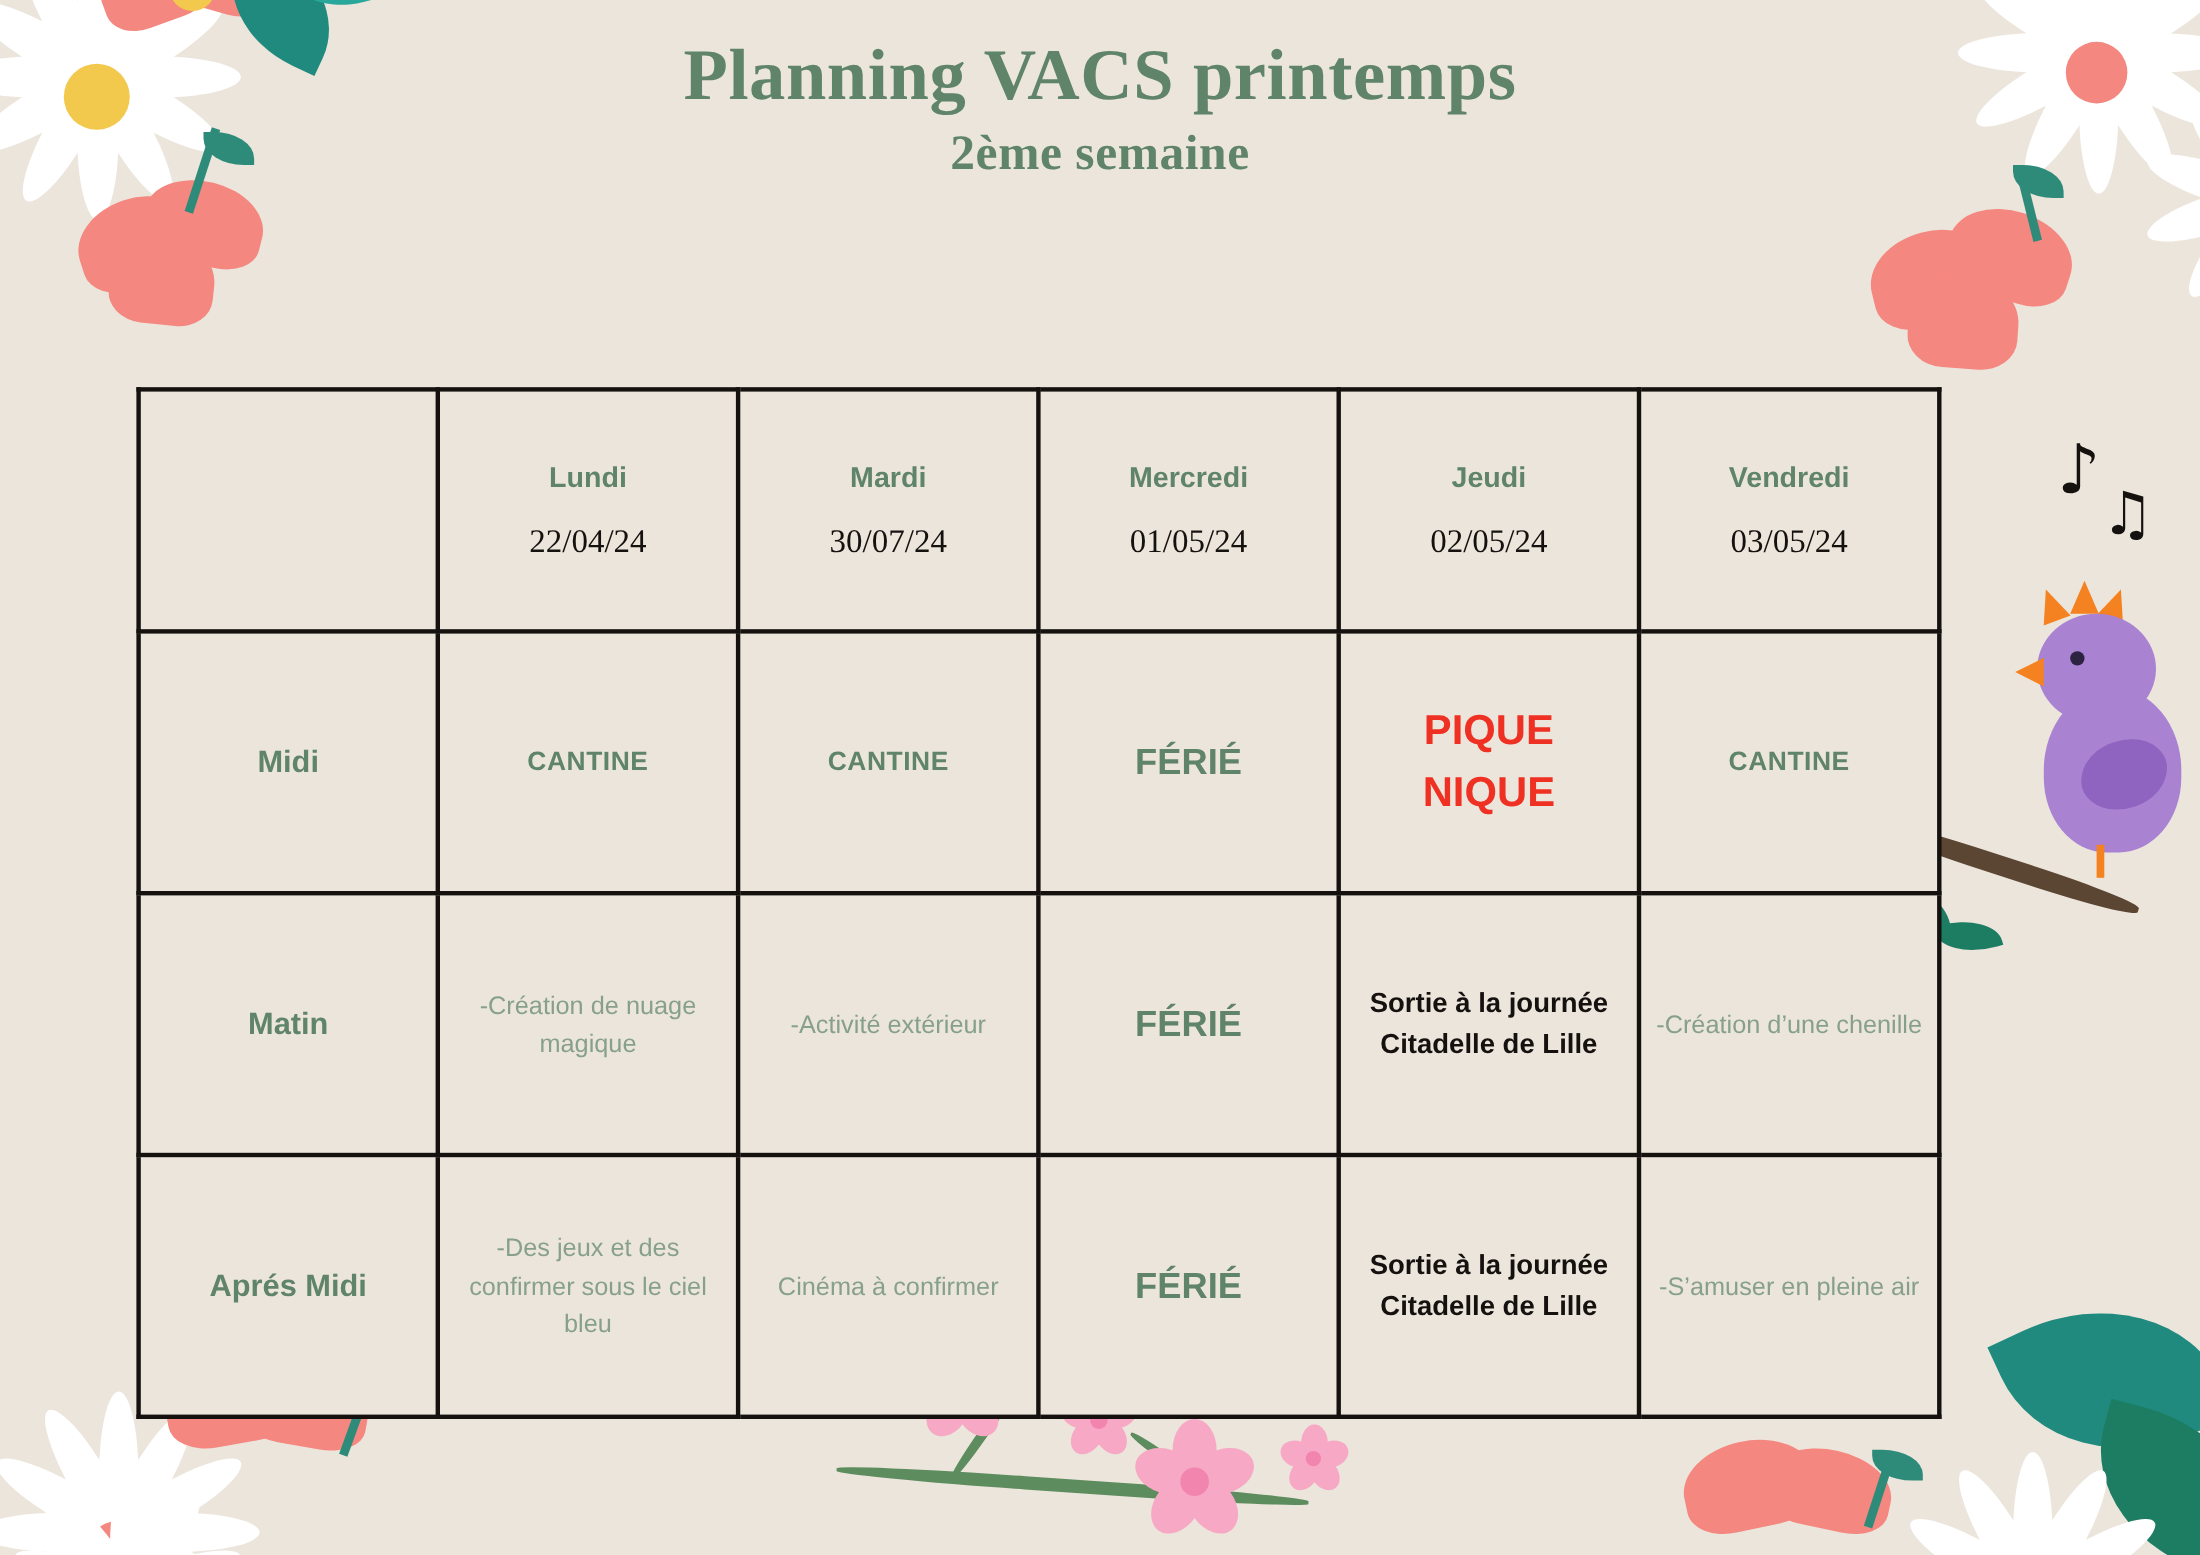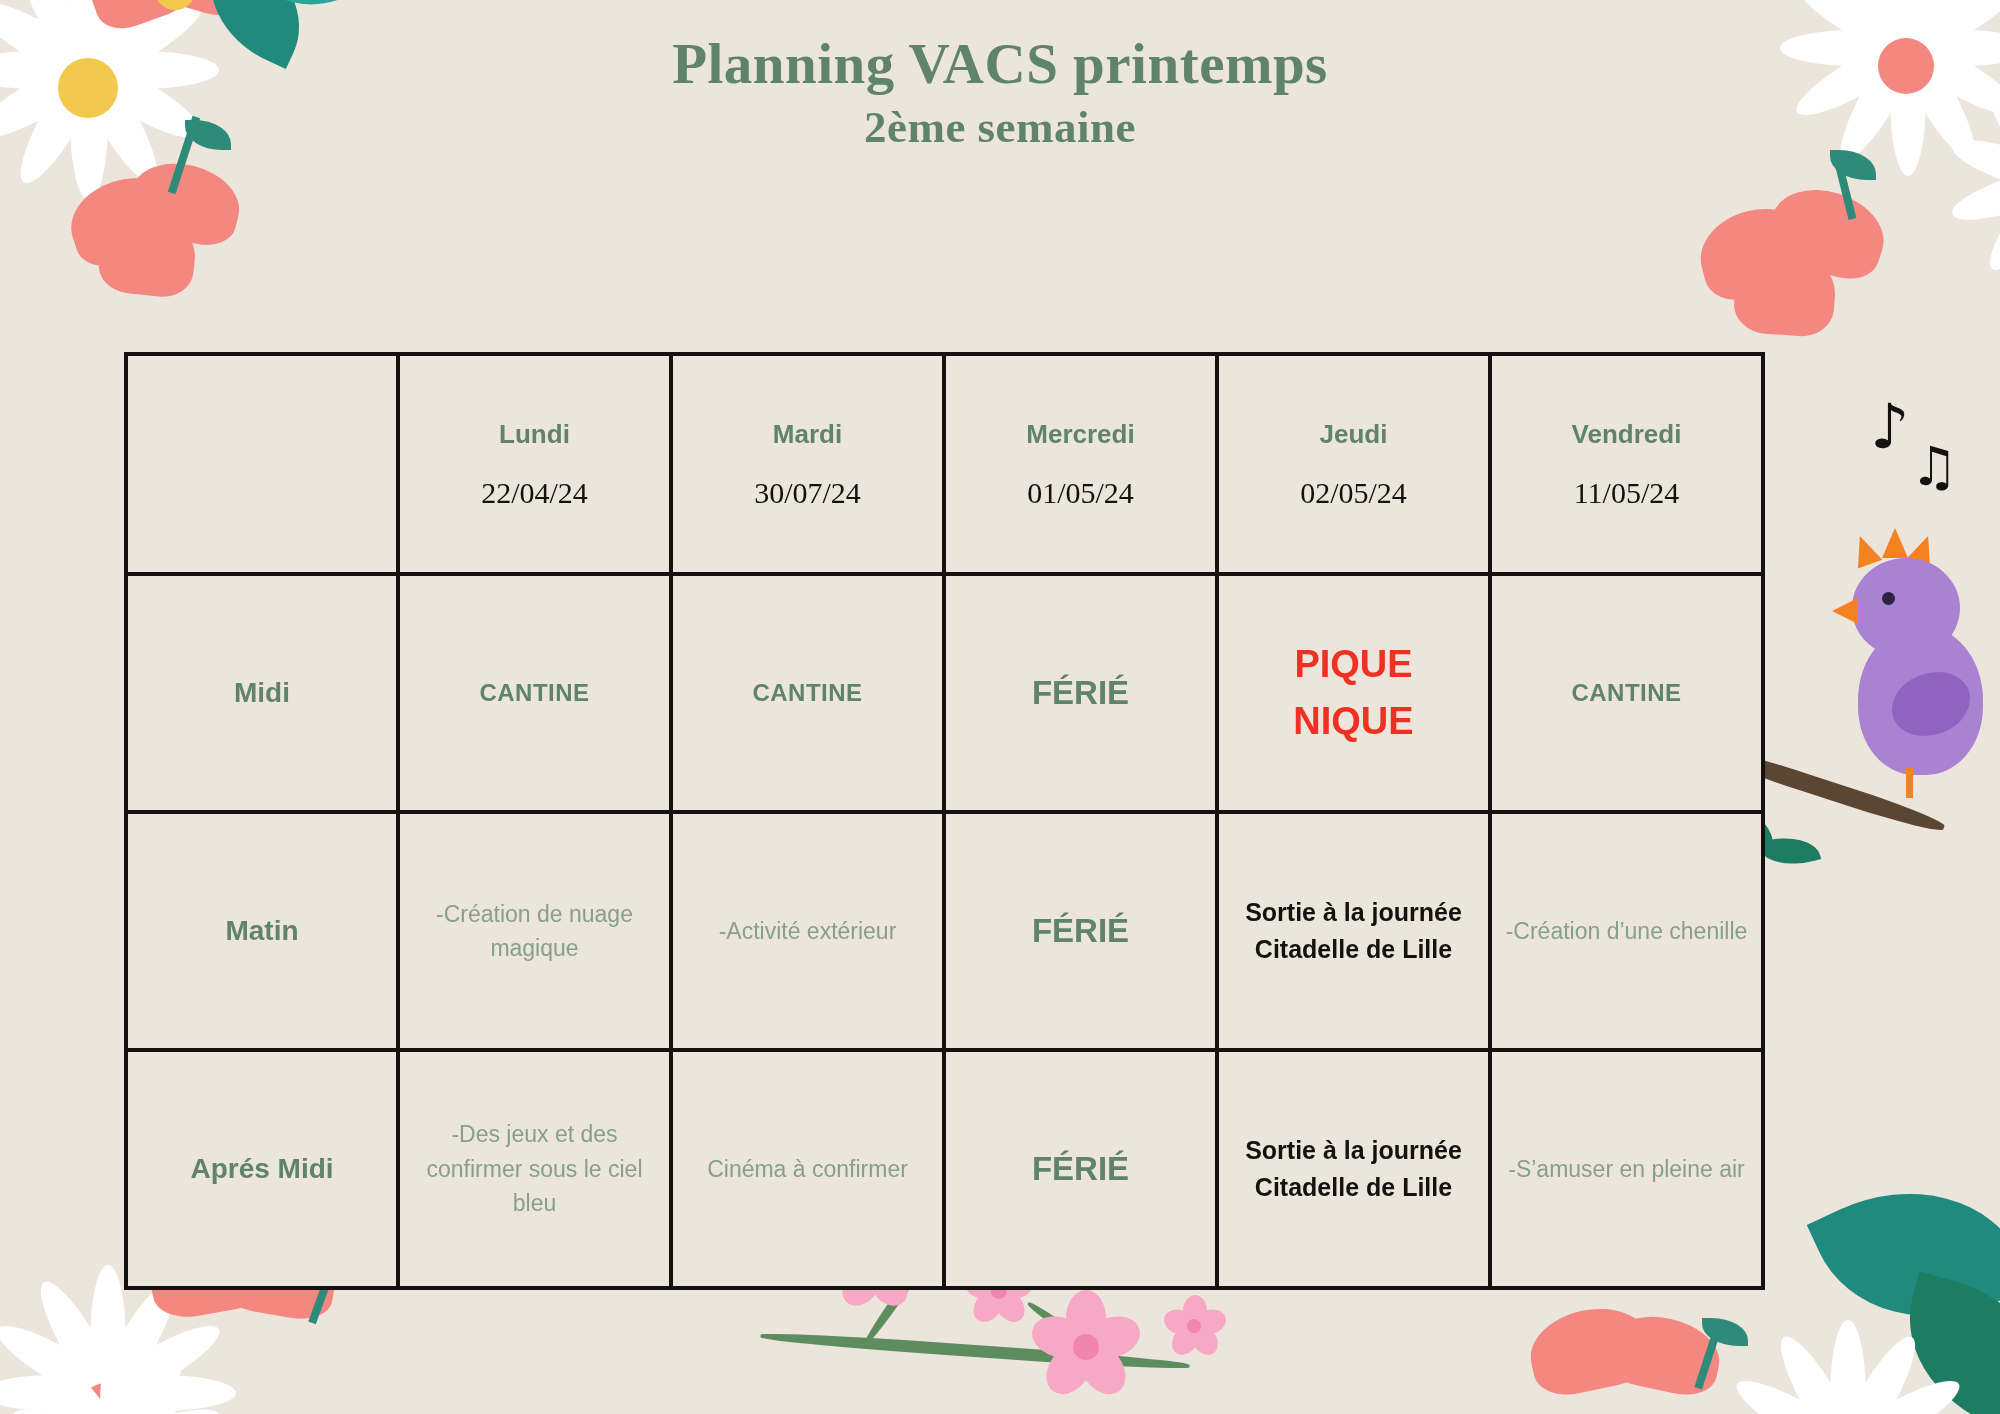--- a/index.html
+++ b/index.html
@@ -78,21 +78,21 @@
     position: absolute;
     top: 28px;
     left: 0;
     width: 2000px;
     text-align: center;
     color: #5f8469;
     font-weight: bold;
     line-height: 1.25;
     z-index: 5;
   }
-  .title-line1 { font-size: 57px; letter-spacing: .5px; }
+  .title-line1 { font-size: 66px; letter-spacing: .5px; }
   .title-line2 { font-size: 57px; letter-spacing: .5px; }
   .title-line3 { font-size: 45px; letter-spacing: .5px; }
 
   
   .planning {
     position: absolute;
     top: 352px;
     left: 124px;
     width: 1640px;
     border-collapse: collapse;
@@ -422,21 +422,21 @@
       <td>
         <span class="day-name">Mercredi</span>
         <span class="day-date">01/05/24</span>
       </td>
       <td>
         <span class="day-name">Jeudi</span>
         <span class="day-date">02/05/24</span>
       </td>
       <td>
         <span class="day-name">Vendredi</span>
-        <span class="day-date">11/05/24</span>
+        <span class="day-date">03/05/24</span>
       </td>
     </tr>
 
     <tr class="row-body">
       <td class="row-label">Midi</td>
       <td>
           <div class="cell-text cantine">CANTINE</div>
         </td>
       <td>
           <div class="cell-text cantine">CANTINE</div>

